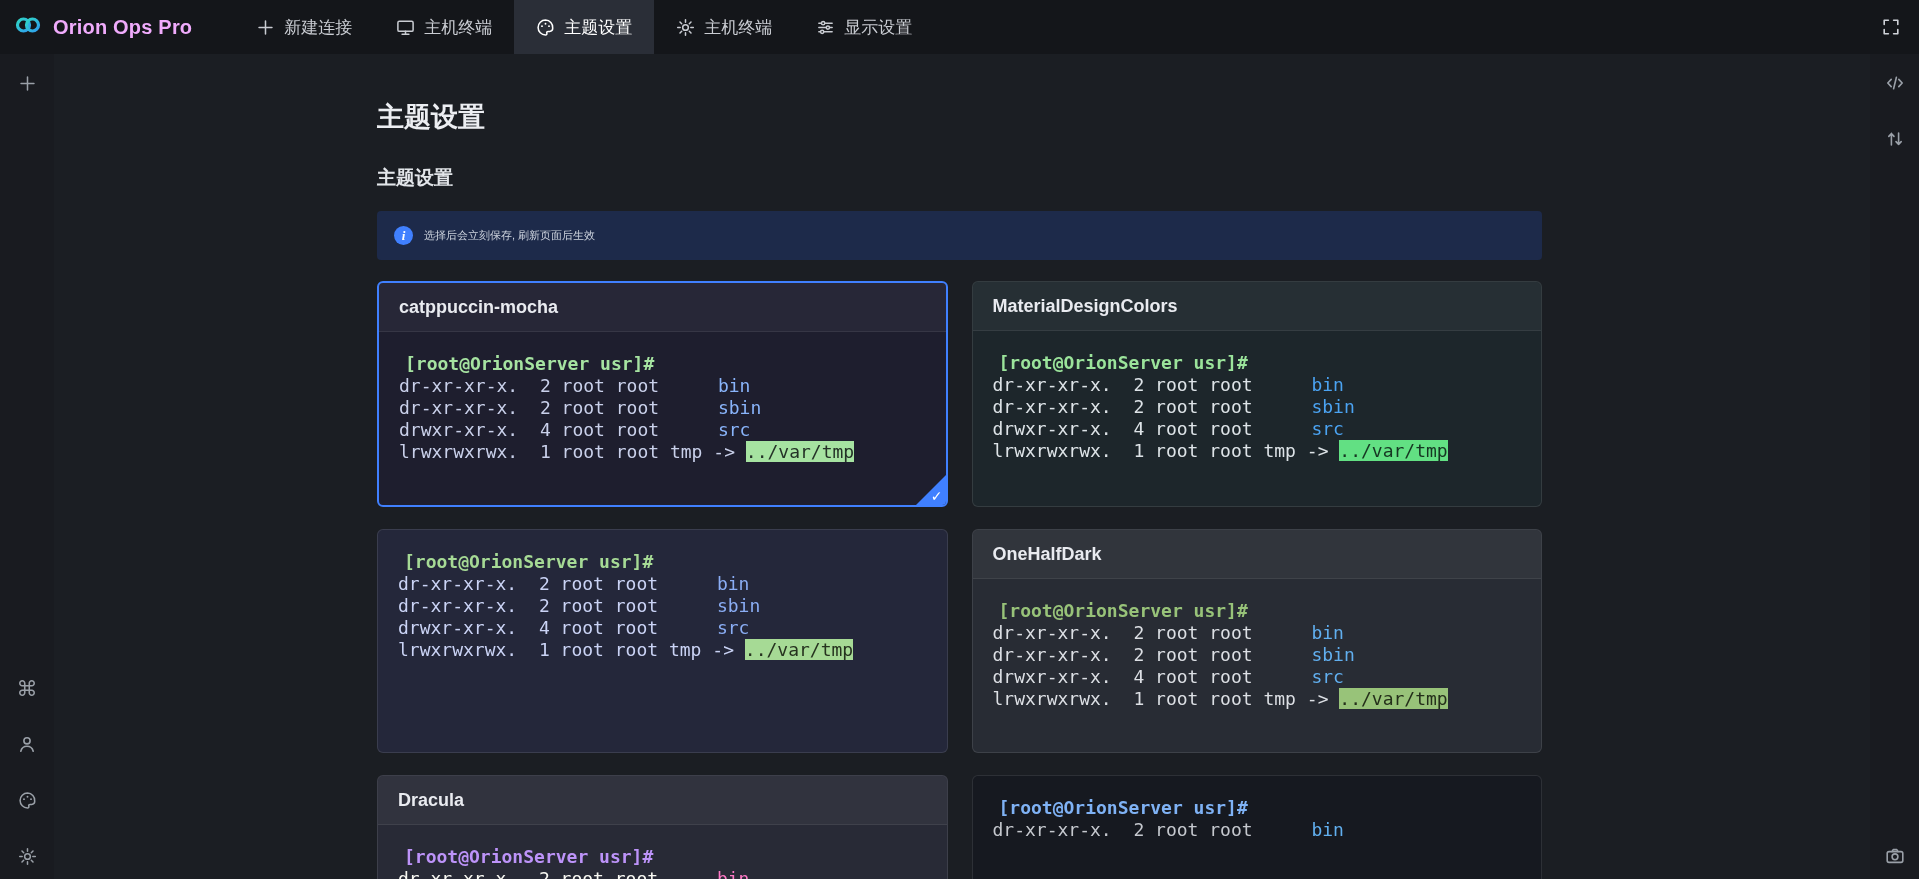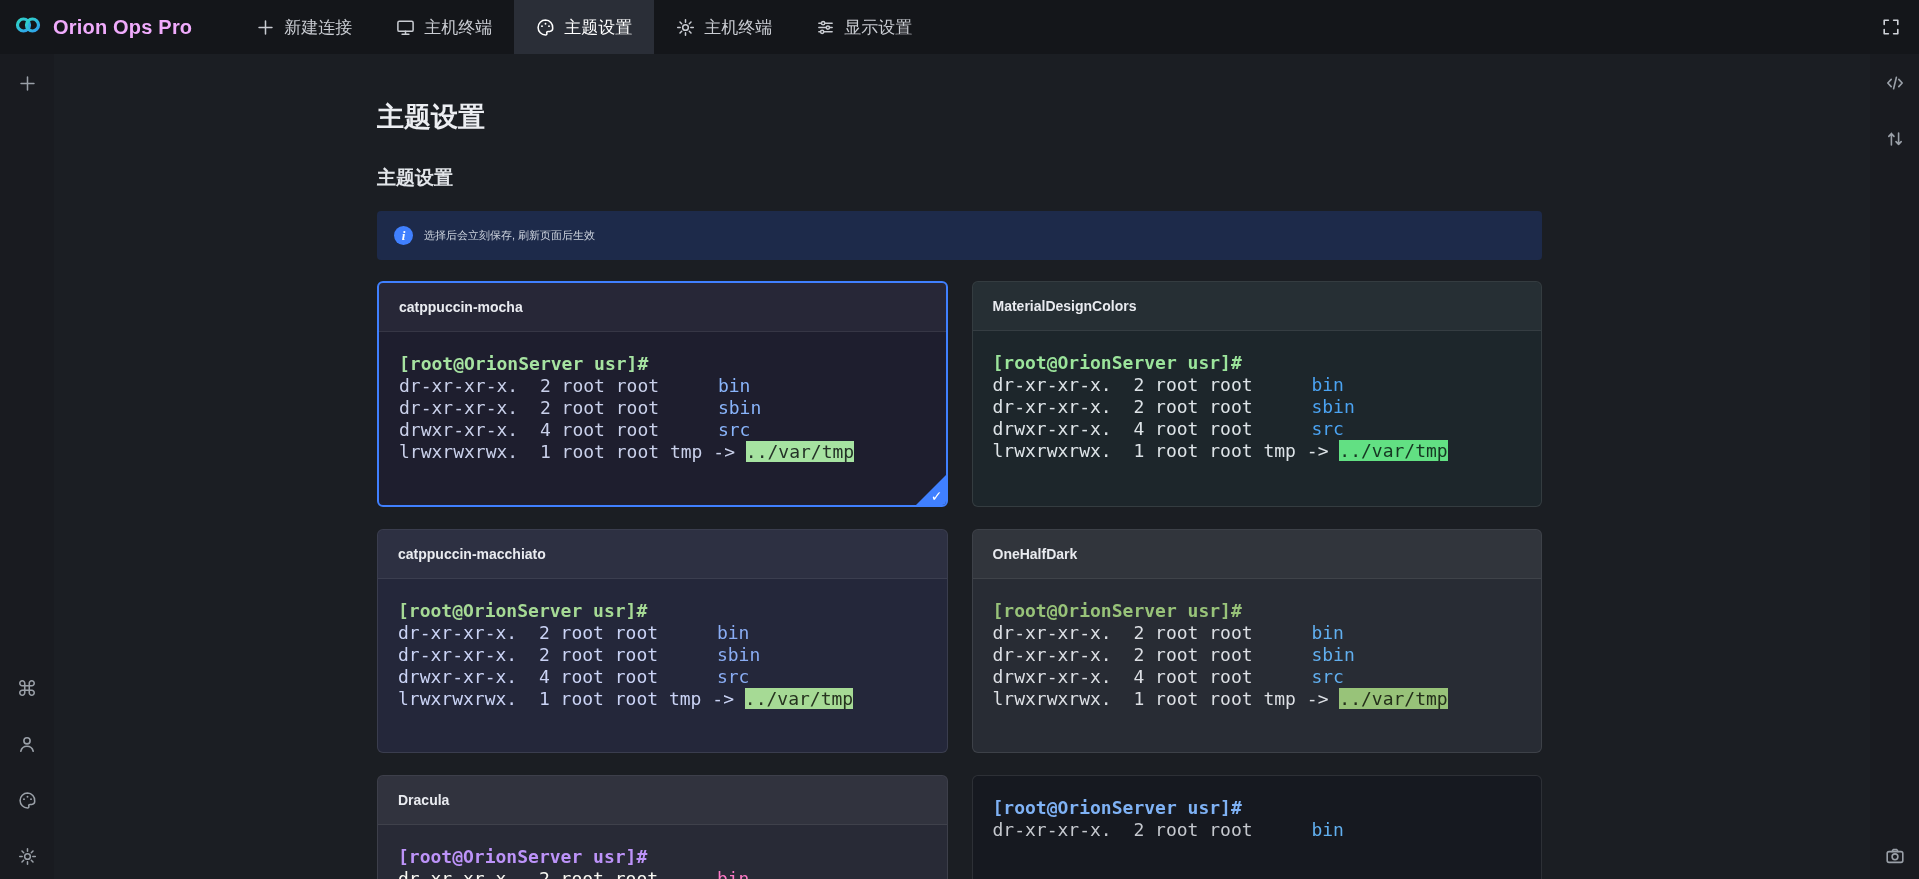--- a/index.html
+++ b/index.html
@@ -64,28 +64,28 @@
   .theme-grid { width:1165px; display:grid; grid-template-columns:1fr 1fr; column-gap:24px; row-gap:22px; }
   .theme-card {
     position:relative; border:1px solid rgba(255,255,255,.10); border-radius:6px;
     overflow:hidden; background:var(--bg); cursor:pointer;
   }
   .theme-card.selected { border:2px solid var(--accent); }
   .card-header {
     height:49px; display:flex; align-items:center; padding:0 20px;
     background:rgba(255,255,255,.045); border-bottom:1px solid rgba(255,255,255,.07);
   }
-  .card-title { color:#e9ebf0; font-size:14px; font-weight:700; }
+  .card-title { color:#e9ebf0; font-size:18px; font-weight:700; }
   .card-body {
     padding:21px 20px 42px;
     font-family:"DejaVu Sans Mono","Liberation Mono",monospace;
     font-size:18px; line-height:22px; color:var(--fg); white-space:pre;
   }
   .t-line { white-space:pre; }
-  .t-prompt { color:var(--prompt); font-weight:700; }
+  .t-prompt { color:var(--prompt); font-weight:700;margin-left:6px; }
   .t-dir { color:var(--dir); font-weight:400;margin-left:48px; }
   .t-bold { font-weight:400; }
   .t-link { background:var(--linkbg); color:var(--linkfg); }
   .badge-tri {
     position:absolute; right:0; bottom:0; width:0; height:0; border-style:solid;
     border-width:0 0 30px 30px; border-color:transparent transparent var(--accent) transparent;
     display:none;
   }
   .badge-check { position:absolute; right:3px; bottom:1px; color:#fff; font-size:14px; display:none; }
   .theme-card.selected .badge-tri, .theme-card.selected .badge-check { display:block; }
@@ -260,23 +260,20 @@
     <span class="badge-check">✓</span>
   </div>
       <div class="theme-card" style="--bg: #1d262b; --fg: #dde3e7; --prompt: #9be49b; --dir: #4ba3f2; --linkbg: #62e083; --linkfg: #163622;">
     <div class="card-header">
       <span class="card-title">MaterialDesignColors</span>
     </div>
     <div class="card-body"><div class="t-line"><span class="t-prompt">[root@OrionServer usr]#</span></div><div class="t-line"><span>dr-xr-xr-x.  2 root root </span><span class="t-dir">bin</span></div><div class="t-line"><span>dr-xr-xr-x.  2 root root </span><span class="t-dir">sbin</span></div><div class="t-line"><span>drwxr-xr-x.  4 root root </span><span class="t-dir">src</span></div><div class="t-line"><span>lrwxrwxrwx.  1 root root </span><span class="t-bold">tmp</span><span> -&gt; </span><span class="t-link">../var/tmp</span></div></div>
 
   </div>
       <div class="theme-card" style="--bg: #24273a; --fg: #cad3f5; --prompt: #a6da95; --dir: #8aadf4; --linkbg: #a6da95; --linkfg: #26331f;">
-    <div class="card-header">
-      <span class="card-title">catppuccin-macchiato</span>
-    </div>
     <div class="card-body"><div class="t-line"><span class="t-prompt">[root@OrionServer usr]#</span></div><div class="t-line"><span>dr-xr-xr-x.  2 root root </span><span class="t-dir">bin</span></div><div class="t-line"><span>dr-xr-xr-x.  2 root root </span><span class="t-dir">sbin</span></div><div class="t-line"><span>drwxr-xr-x.  4 root root </span><span class="t-dir">src</span></div><div class="t-line"><span>lrwxrwxrwx.  1 root root </span><span class="t-bold">tmp</span><span> -&gt; </span><span class="t-link">../var/tmp</span></div></div>
 
   </div>
       <div class="theme-card" style="--bg: #282c34; --fg: #dcdfe4; --prompt: #98c379; --dir: #61afef; --linkbg: #98c379; --linkfg: #242f1a;">
     <div class="card-header">
       <span class="card-title">OneHalfDark</span>
     </div>
     <div class="card-body"><div class="t-line"><span class="t-prompt">[root@OrionServer usr]#</span></div><div class="t-line"><span>dr-xr-xr-x.  2 root root </span><span class="t-dir">bin</span></div><div class="t-line"><span>dr-xr-xr-x.  2 root root </span><span class="t-dir">sbin</span></div><div class="t-line"><span>drwxr-xr-x.  4 root root </span><span class="t-dir">src</span></div><div class="t-line"><span>lrwxrwxrwx.  1 root root </span><span class="t-bold">tmp</span><span> -&gt; </span><span class="t-link">../var/tmp</span></div></div>
 
   </div>

